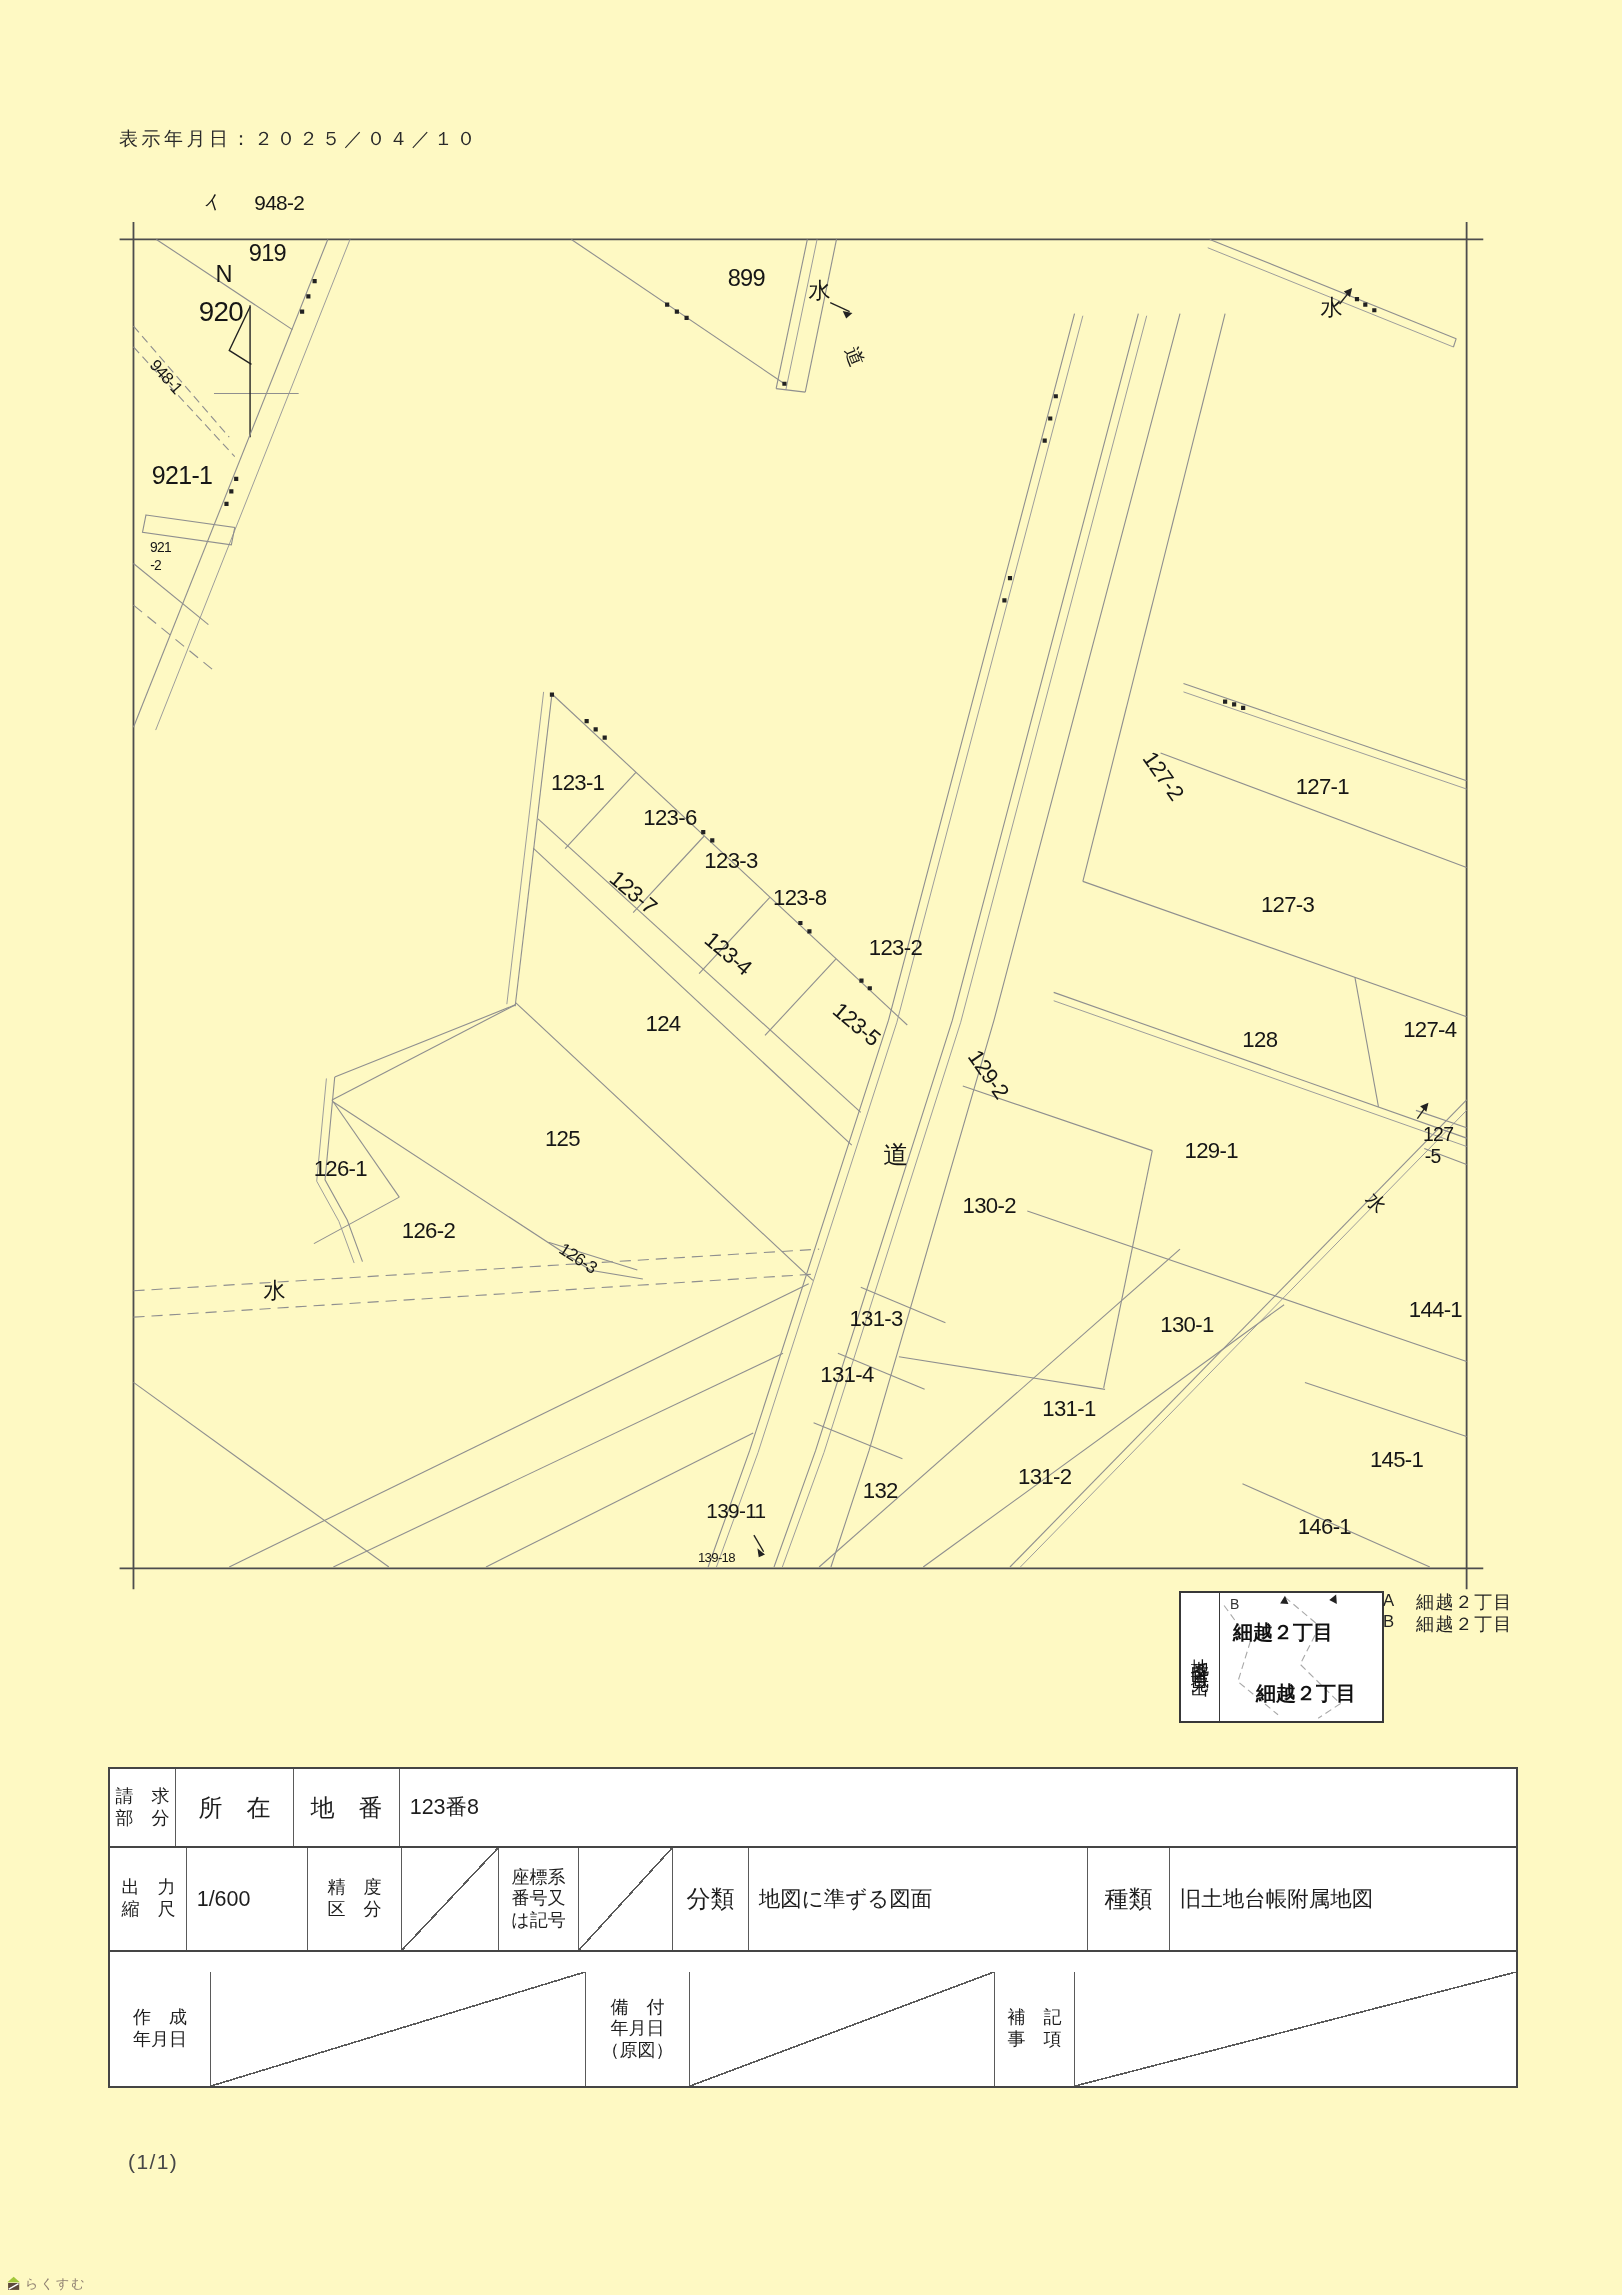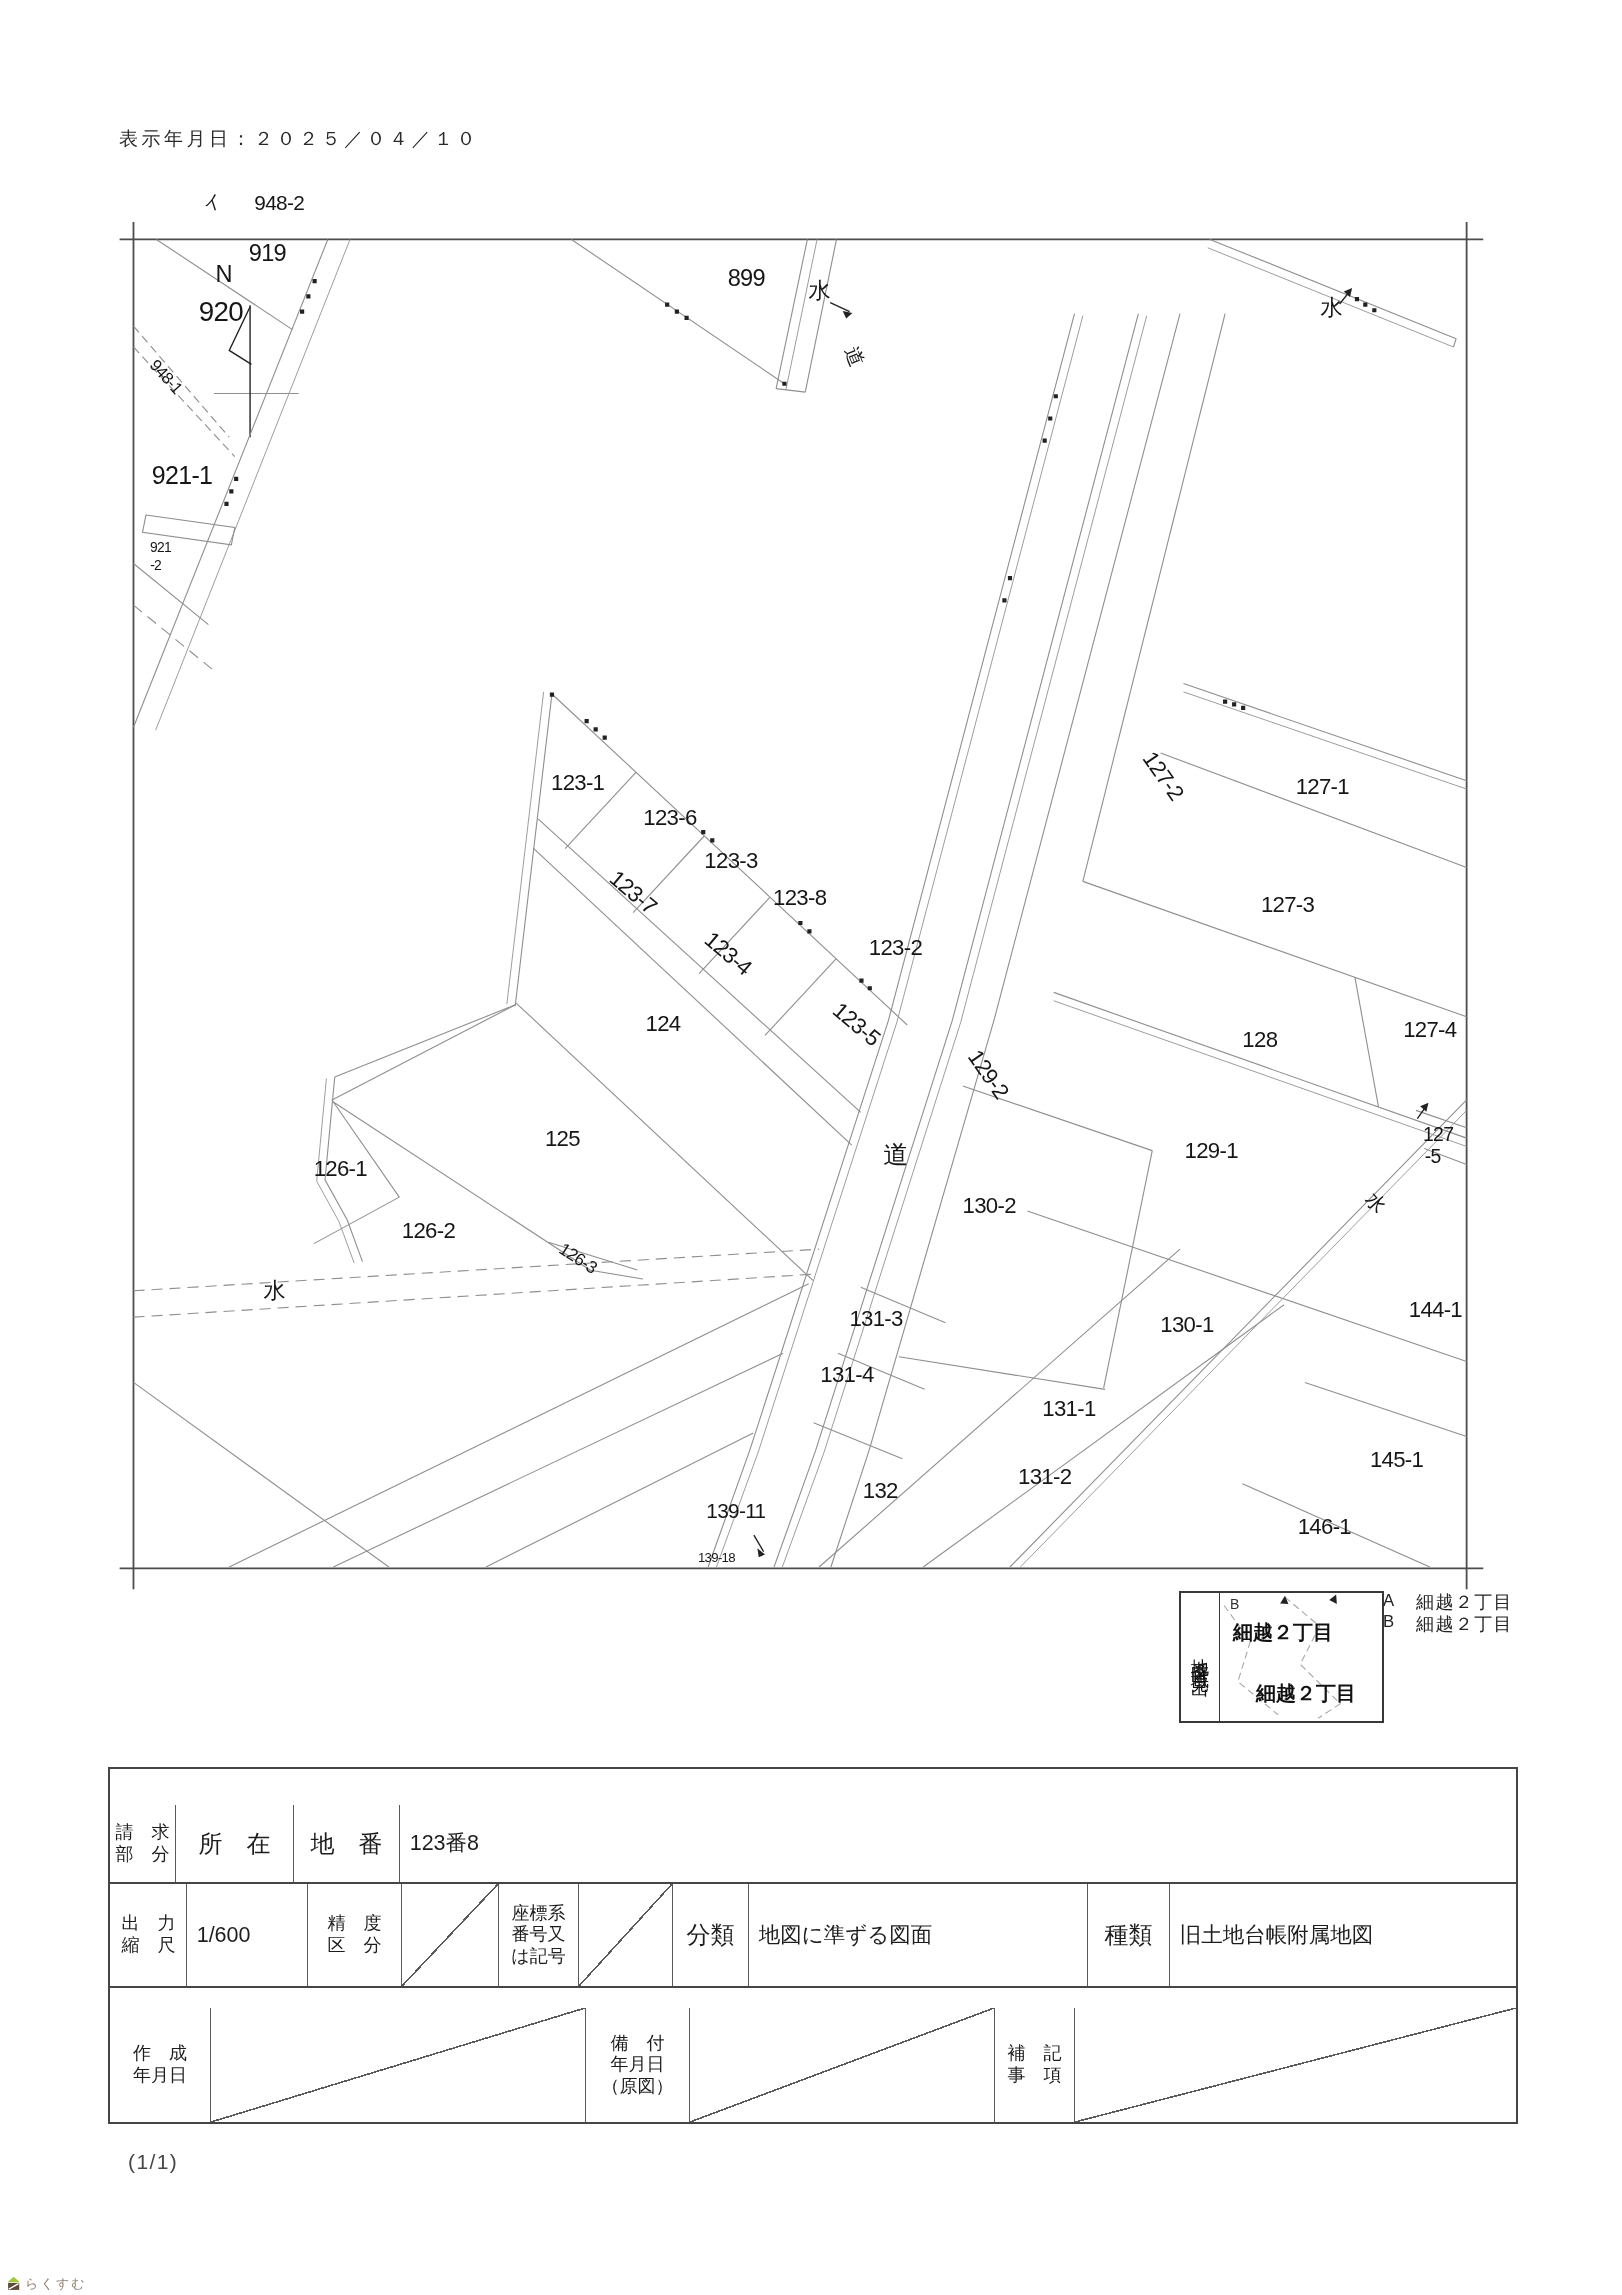--- a/index.html
+++ b/index.html
@@ -1,16 +1,16 @@
 <!DOCTYPE html>
 <html style="font-size:11px"><head>
 <meta charset="utf-8">
 <style>
   html,body{margin:0;padding:0;background:#e8e8e8;}
-  .page{position:relative;width:1623px;height:2295px;background:#ffffff;overflow:hidden;
+  .page{position:relative;width:1623px;height:2295px;background:#fef9c3;overflow:hidden;
         font-family:"Liberation Sans","DejaVu Sans",sans-serif;color:#1d1d1d;}
   .abs{position:absolute;}
   #display-date{left:119px;top:126px;font-size:19px;letter-spacing:3.5px;color:#2a2a2a;}
   svg text{fill:#161616;font-family:"Liberation Sans","DejaVu Sans",sans-serif;letter-spacing:-1px;}
   .mapline{stroke:#8f8f8f;stroke-width:1.6;fill:none;}
   .mapline2{stroke:#9a9a9a;stroke-width:1.4;fill:none;}
   .frame{stroke:#4d4d4d;stroke-width:2.6;fill:none;}
   .dash{stroke-dasharray:16 10;}
   .dashdot{stroke-dasharray:12 7;}
   .dots{fill:#222;}
@@ -21,21 +21,21 @@
   #legend-title{position:absolute;left:0;top:0;width:38px;height:100%;border-right:1.4px solid #383838;
      display:flex;align-items:center;justify-content:center;
      writing-mode:vertical-rl;text-orientation:upright;font-size:18px;letter-spacing:4.2px;color:#111;}
   .legend-area{position:absolute;font-size:20px;font-weight:bold;color:#111;}
   #legend-b-inner{position:absolute;left:49px;top:2.8px;font-size:14px;color:#333;}
   .side-mark{font-size:16.7px;color:#222;}
   .side-area{font-size:18px;color:#222;letter-spacing:1.4px;}
   
   #doc-table{left:108px;top:1767px;width:1406px;border:2.1px solid #454545;background:#fff;}
   .trow{display:flex;width:100%;box-sizing:border-box;}
-  .trow1{height:79px;border-bottom:2.1px solid #454545;margin-top:36px;}
+  .trow1{height:79px;border-bottom:2.1px solid #454545;}
   .trow2{height:104px;border-bottom:2.1px solid #454545;justify-content:flex-end;}
   .trow3{height:114px;margin-top:20px;}
   .cell{box-sizing:border-box;border-right:1.4px solid #5a5a5a;display:flex;flex-direction:column;
         align-items:center;justify-content:center;font-size:24px;color:#1d1d1d;line-height:1.32;flex:none;}
   .cell:last-child{border-right:none;}
   .cell.value{align-items:flex-start;padding-left:9.7px;font-size:21.5px;}
   .cell.small{font-size:18px;line-height:1.2;}
   .diag{background:linear-gradient(to bottom right,transparent calc(50% - 0.8px),#5a5a5a calc(50% - 0.8px),#5a5a5a calc(50% + 0.8px),transparent calc(50% + 0.8px));}
   #page-num{left:128px;top:2150px;font-size:21px;color:#474747;letter-spacing:1.4px;}
   #logo{left:5.6px;top:2275px;display:flex;align-items:center;gap:4.2px;}

